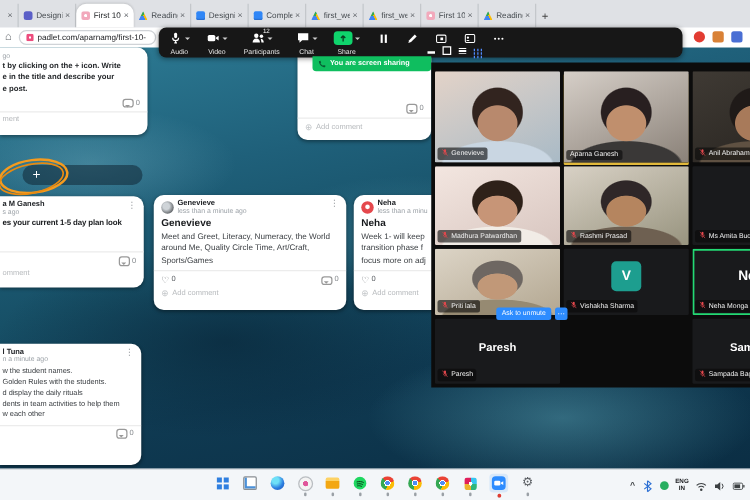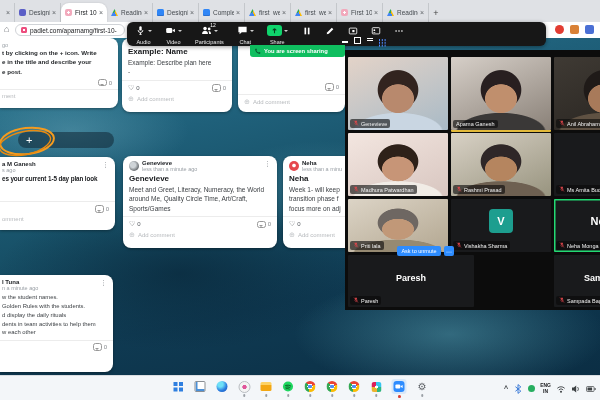--- a/index.html
+++ b/index.html
@@ -214,40 +214,20 @@
           <span class="bub"></span>
           <span>0</span>
         </span>
     </div>
     <div class="cdiv"></div>
     <div class="addrow">
         <span>ment</span>
       </div>
   </div>
 
-  <div class="card" style="left:122px;top:38px;width:110px;height:74px;padding-top:7px">
-    <div class="ctitle">Example: Name</div>
-    <div class="cbody">Example: Describe plan here
--</div>
-    <div class="cdiv"></div>
-    <div class="cfoot">
-      <span class="heart">
-          <span>♡</span>
-          <span style="font-size:6px">0</span>
-        </span>
-      <span class="ccount">
-          <span class="bub"></span>
-          <span>0</span>
-        </span>
-    </div>
-    <div class="addrow">
-        <span class="addplus">⊕</span>
-        <span>Add comment</span>
-      </div>
-  </div>
 
   <div class="card" style="left:238px;top:38px;width:107px;height:74px">
     <div style="height:38px"></div>
     <div class="cfoot" style="justify-content:flex-end">
       <span class="ccount">
           <span class="bub"></span>
           <span>0</span>
         </span>
     </div>
     <div class="cdiv"></div>
@@ -558,21 +538,21 @@
         <div class="vtag">
           <span><svg class="mmic" viewBox="0 0 10 10">
               <rect x="3.7" y="0.8" width="2.6" height="4.4" rx="1.3" fill="#e5484d"></rect>
               <path d="M2.6 4.6a2.4 2.4 0 0 0 4.8 0" stroke="#e5484d" fill="none" stroke-width=".8"></path>
               <path d="M5 7v1.6" stroke="#e5484d" stroke-width=".8"></path>
               <path d="M1.6.8 8.4 9.2" stroke="#e5484d" stroke-width=".9"></path>
             </svg></span>
           <span>Neha Monga</span>
         </div>
       </div>
-      <div class="tile dark" style="left: 3px; top: 205px; width: 100px; height: 52px; padding-left: 26px;">
+      <div class="tile dark" style="left: 3px; top: 205px; width: 100px; height: 52px;">
         <div class="vcenter">Paresh</div>
         <div class="vtag">
           <span><svg class="mmic" viewBox="0 0 10 10">
               <rect x="3.7" y="0.8" width="2.6" height="4.4" rx="1.3" fill="#e5484d"></rect>
               <path d="M2.6 4.6a2.4 2.4 0 0 0 4.8 0" stroke="#e5484d" fill="none" stroke-width=".8"></path>
               <path d="M5 7v1.6" stroke="#e5484d" stroke-width=".8"></path>
               <path d="M1.6.8 8.4 9.2" stroke="#e5484d" stroke-width=".9"></path>
             </svg></span>
           <span>Paresh</span>
         </div>

